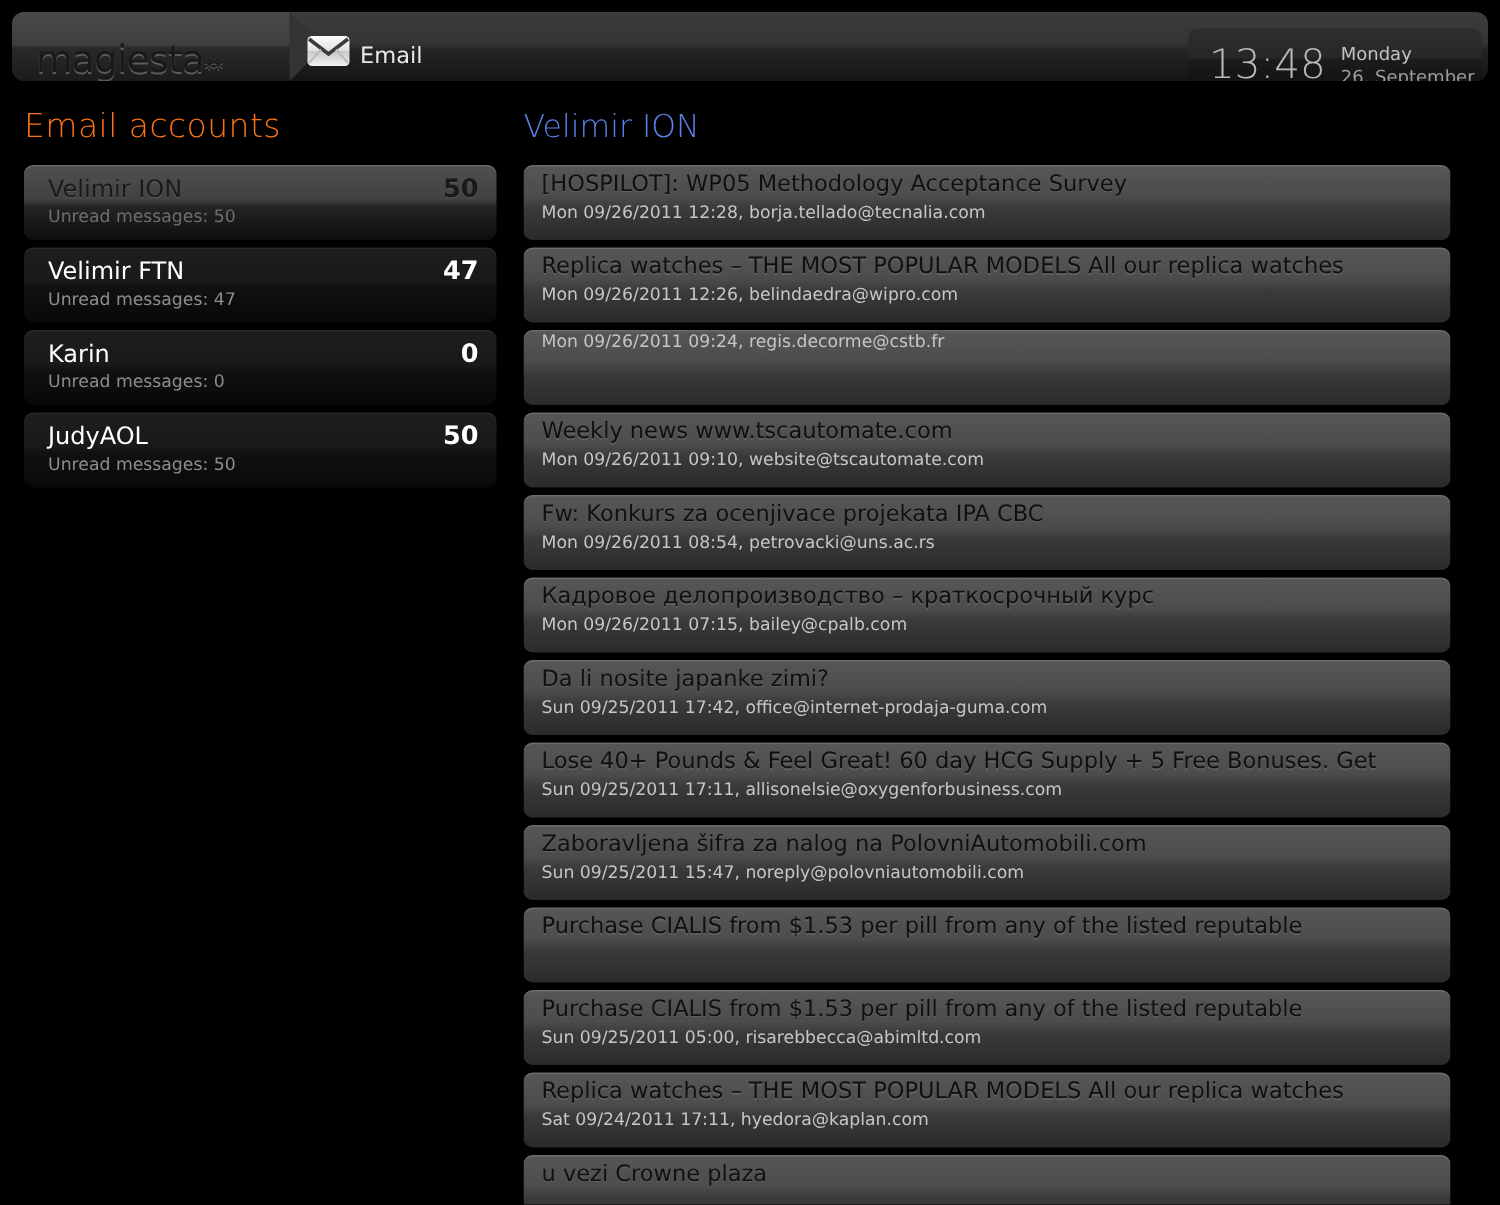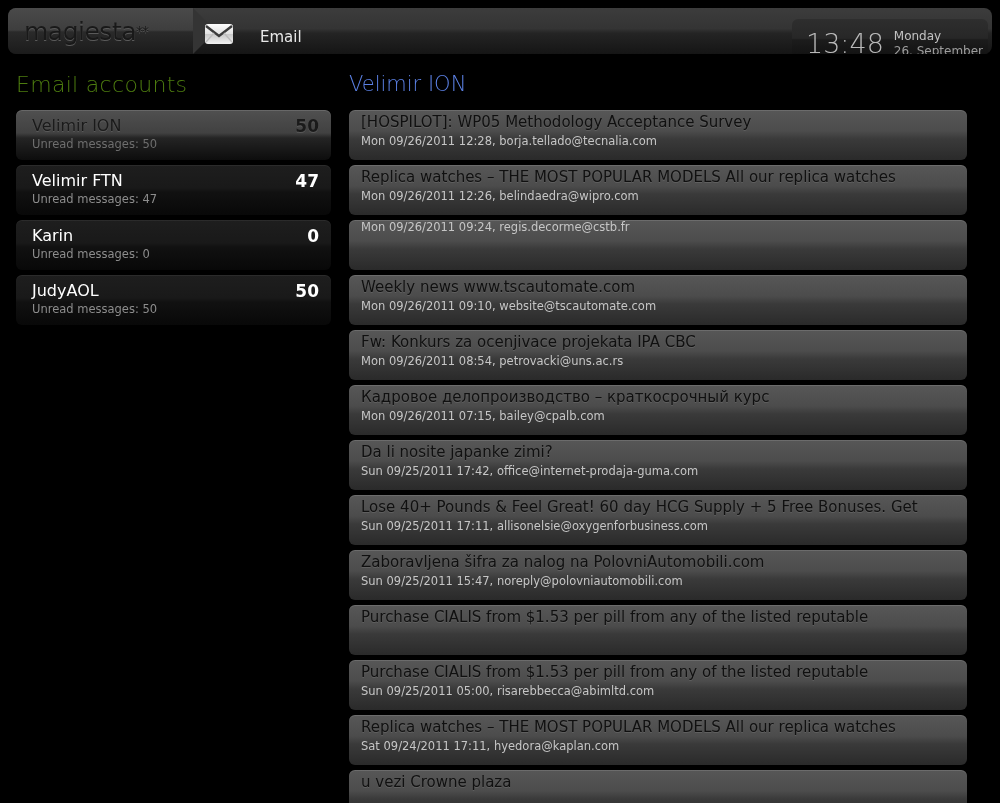--- a/index.html
+++ b/index.html
@@ -14,21 +14,21 @@
   .header {
     position:absolute; left:8px; top:8px; width:984px; height:46px;
     border-radius:8px;
     background:linear-gradient(to bottom,#3c3c3c 0%,#343434 45%,#242424 55%,#151515 100%);
     overflow:hidden;
   }
   .logo-wrap {
     position:absolute; left:0; top:0; width:185px; height:46px;
     background:linear-gradient(to bottom,#4a4a4a 0%,#3e3e3e 48%,#2a2a2a 52%,#1b1b1b 100%);
     border-radius:8px 0 0 8px;
-    display:flex; align-items:center; padding-left:16px;
+    display:flex; align-items:flex-end; padding-left:16px;
   }
   .logo-wrap::after {
     content:""; position:absolute; right:-23px; top:0;
     width:0; height:0;
     border-top:23px solid transparent;
     border-bottom:23px solid transparent;
     border-left:23px solid #343434;
   }
   .logo-text {
     font-family:"DejaVu Sans", sans-serif;
@@ -40,42 +40,42 @@
 
   .app-icon {
     position:absolute; left:197px; top:16px;
     width:28px; height:20px; border-radius:3px;
     background:linear-gradient(to bottom,#fdfdfd 0%,#e2e2e2 48%,#c9c9c9 52%,#f2f2f2 100%);
     overflow:hidden;
   }
   .app-icon svg { position:absolute; left:0; top:0; }
   .app-title {
     position:absolute; left:232px; top:20px;
-    font-size:15px; color:#e8e8e8;margin-left:20px;
+    font-size:15px; color:#e8e8e8;
   }
 
   .clockbox {
     position:absolute; right:4px; top:11px; width:196px; height:40px;
     border-radius:6px;
     background:linear-gradient(to bottom,#2e2e2e 0%,#272727 48%,#1c1c1c 52%,#101010 100%);
     display:flex; align-items:flex-end;
   }
   .clock-time {
     font-size:27px; color:#b9b9b9; font-weight:300;
     margin-left:14px; letter-spacing:0px;
     font-family:"DejaVu Sans", sans-serif;
   }
   .clock-date { margin-left:10px; line-height:1.25; }
   .clock-day { font-size:12px; color:#c2c2c2; }
   .clock-md  { font-size:12px; color:#9d9d9d; }
 
   
   .accounts-heading {
     position:absolute; left:16px; top:72px;
-    font-size:22px; color:#4d7c0f; font-weight:300;
+    font-size:22px; color:#f97316; font-weight:300;
     letter-spacing:0.3px;
   }
   .accounts-list { position:absolute; left:16px; top:110px; width:315px; }
   .account-item {
     position:relative; height:50px; margin-bottom:5px;
     border-radius:6px; padding:5px 12px 0 16px;
     background:linear-gradient(to bottom,#1e1e1e 0%,#191919 46%,#111111 54%,#080808 100%);
     box-shadow:inset 0 1px 0 rgba(255,255,255,0.06);
   }
   .account-item.selected {

